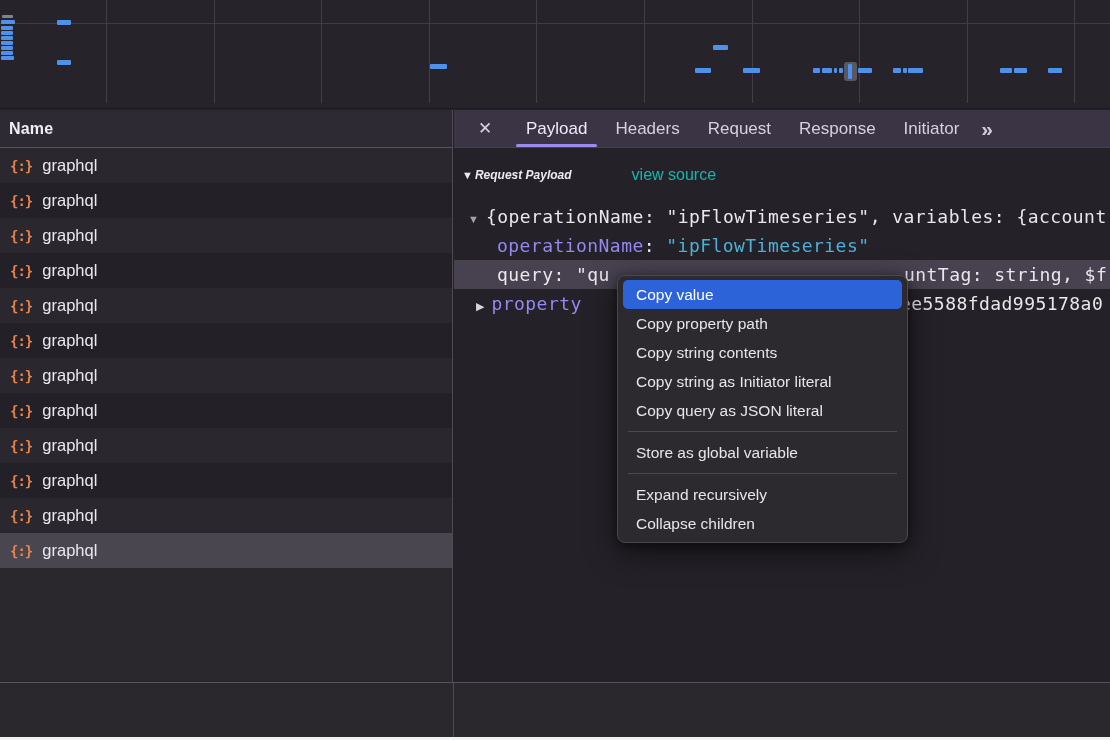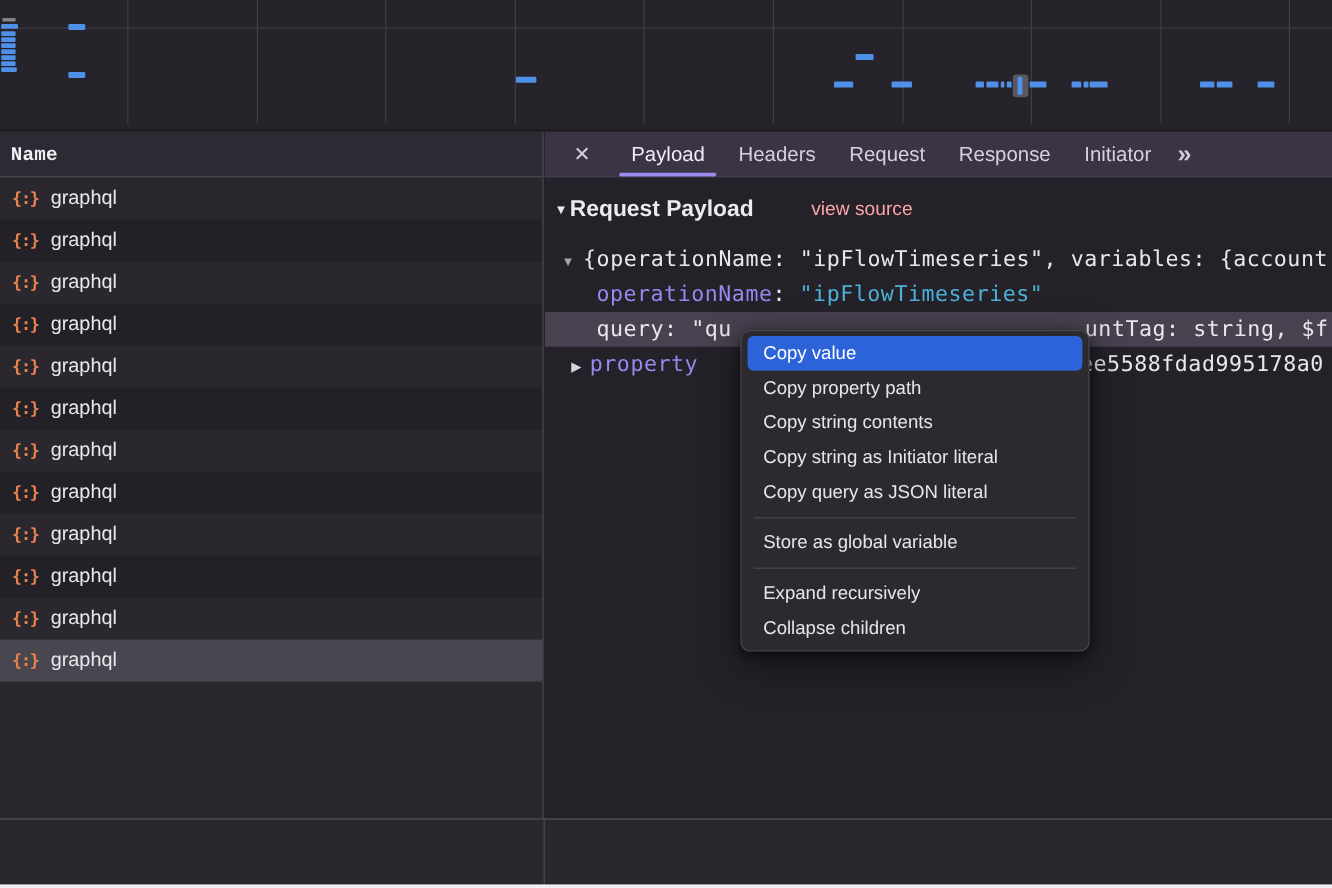--- a/index.html
+++ b/index.html
@@ -18,21 +18,21 @@
   .ov-bar.blue { background:#4f90e8; }
   .ov-bar.grey { background:#85828a; }
   .ov-marker-box { position:absolute; background:#5a5762; border-radius:3px; }
   .ov-marker-tick { position:absolute; background:#4f90e8; border-radius:1px; }
 
   
   .header-row { position:absolute; left:0; top:110px; width:1110px; height:38px; }
   .name-header { position:absolute; left:0; top:0; width:453px; height:38px;
     background:#2e2a33; border-bottom:1px solid #57535d; border-right:1px solid #4d4a53;
     display:flex; align-items:center; padding-left:9px;
-    color:#f0eef3; font-size:16px; font-weight:bold; letter-spacing:.2px;font-family:Liberation Mono, monospace; }
+    color:#f0eef3; font-size:16px; font-weight:bold; letter-spacing:.2px; }
   .tabbar { position:absolute; left:454px; top:0; width:656px; height:38px;
     background:#3a3444; border-bottom:1px solid #46414e;
     display:flex; align-items:stretch; padding-left:14px; }
   .tab-close { align-self:center; width:34px; color:#d6d1de; font-size:17px;
     text-align:center; margin-right:10px; cursor:default; }
   .tab { position:relative; display:flex; align-items:center; padding:0 14px;
     color:#d6d1de; font-size:17px; }
   .tab.active { color:#efeaf8; }
   .tab.active::after { content:""; position:absolute; left:4px; right:4px; bottom:0;
     height:3px; background:#9d8cf0; border-radius:2px; }
@@ -49,22 +49,22 @@
   .req-row:nth-child(even) { background:#232028; }
   .req-row.selected { background:#4a4650; }
   .req-icon { color:#e8834b; font-family:"DejaVu Sans Mono", monospace;
     font-size:14px; font-weight:bold; letter-spacing:-1px; margin-right:10px; }
 
   
   .details { position:absolute; left:454px; top:0; width:656px; height:535px;
     background:#252129; overflow:hidden; }
   .payload-header { display:flex; align-items:center; height:40px; padding:14px 0 0 8px; }
   .ph-disc { color:#eceaf0; font-size:11px; margin-right:2px; }
-  .ph-title { color:#eceaf0; font-size:19px; font-weight:bold; }
-  .ph-viewsource { color:#fca5a5; font-size:16px; margin-left:48px; }
+  .ph-title { color:#eceaf0; font-size:12px; font-weight:bold;font-style:italic; }
+  .ph-viewsource { color:#14b8a6; font-size:16px; margin-left:60px; }
   .tree { position:absolute; left:0; top:54px; width:656px; }
   .tree-line { position:relative; height:29px; line-height:29px; white-space:nowrap;
     font-family:"DejaVu Sans Mono", monospace; font-size:18px; letter-spacing:.45px;
     color:#e9e7ec; }
   .tree-line.highlighted { background:#474150; }
   .tree-line .disc { font-family:"Liberation Sans", sans-serif; font-size:11px;
     letter-spacing:0; color:#a5a1ab; margin-right:7px; }
   .tree-line:nth-child(1) { padding-left:14px; }
   .tree-line:nth-child(2), .tree-line:nth-child(3) { padding-left:43px; }
   .tree-line:nth-child(4) { padding-left:22px; }

